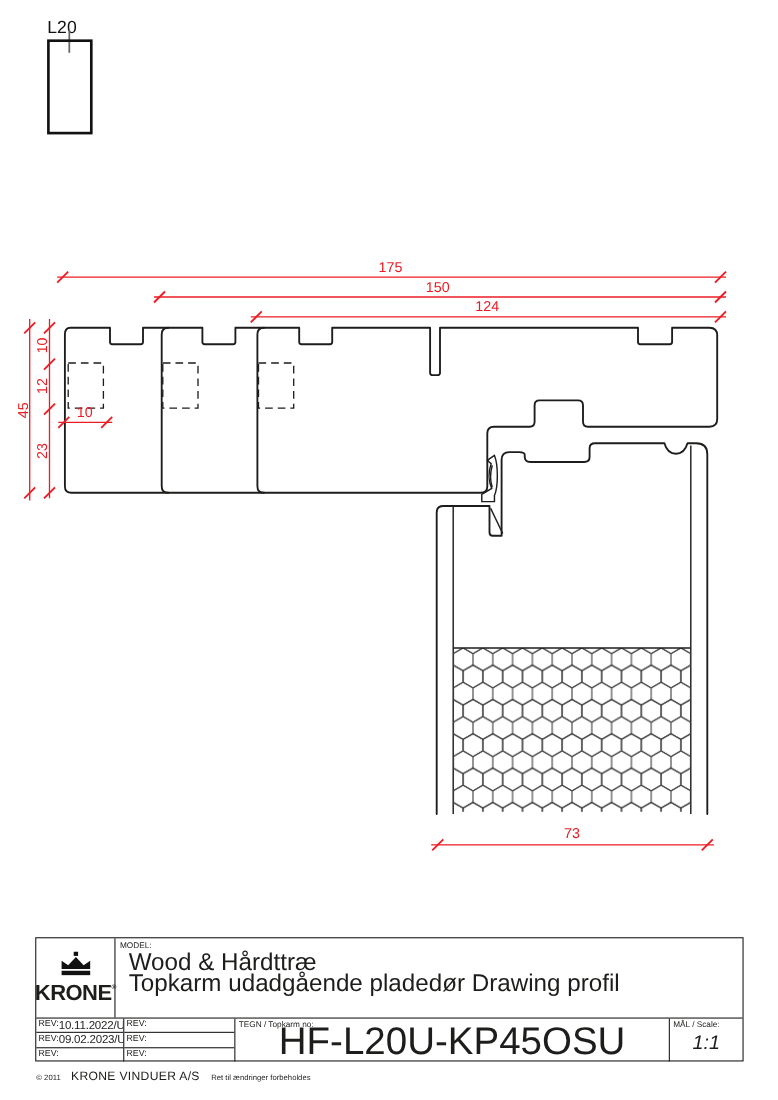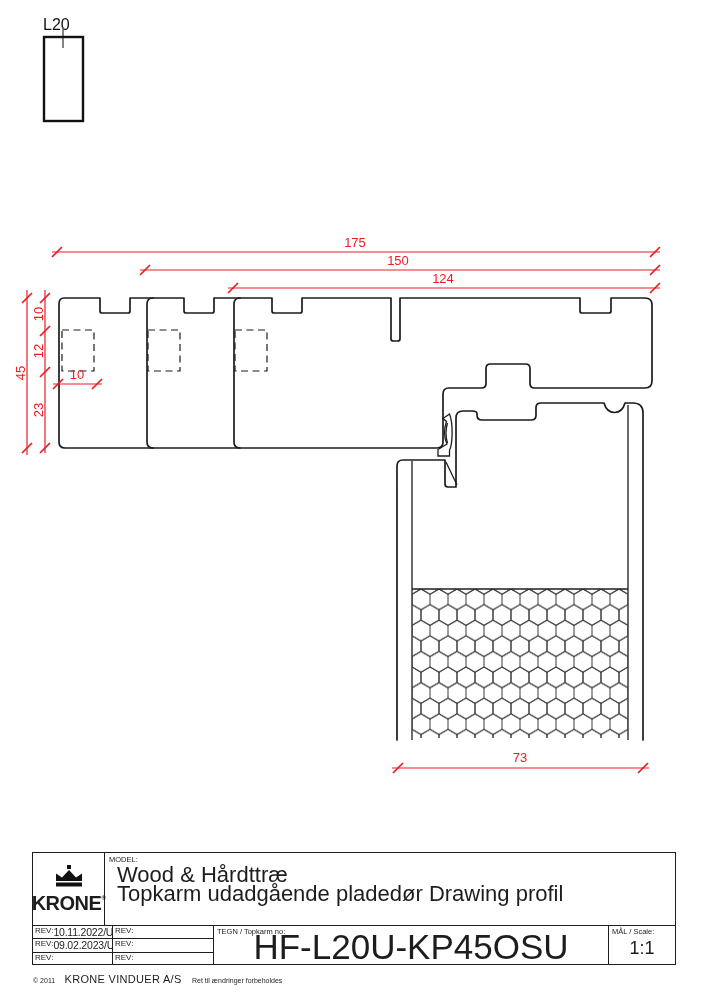--- a/index.html
+++ b/index.html
@@ -36,21 +36,21 @@
            display:flex;padding-left:2px;white-space:nowrap;overflow:hidden;}
   .rev-row:last-child{border-bottom:none;}
   .rev-lbl{font-size:8px;}
   .rev-val{font-size:10.5px;letter-spacing:-0.2px;}
   .tegn-cell{flex:1;position:relative;border-right:1.4px solid #1d1d1b;box-sizing:border-box;}
   .tegn-lbl{position:absolute;left:3px;top:1px;}
   .dwgno{position:absolute;left:50%;top:53%;transform:translate(-50%,-50%);
          font-size:35px;letter-spacing:0px;white-space:nowrap;}
   .scale-cell{width:66px;position:relative;box-sizing:border-box;}
   .scale-lbl{position:absolute;left:3px;top:1px;}
-  .scale-val{position:absolute;left:50%;top:56%;transform:translate(-50%,-50%);font-size:18px;}
+  .scale-val{position:absolute;left:50%;top:56%;transform:translate(-50%,-50%);font-size:18px;font-style:italic;}
   .copyright{position:absolute;left:33px;top:969px;white-space:nowrap;}
   .c1{font-size:7px;}
   .c2{font-size:11px;letter-spacing:0.3px;margin-left:5px;text-align:center;}
   .c3{font-size:7px;margin-left:6px;}
 </style>
 </head>
 <body>
 
 <div class="sheet">
 

